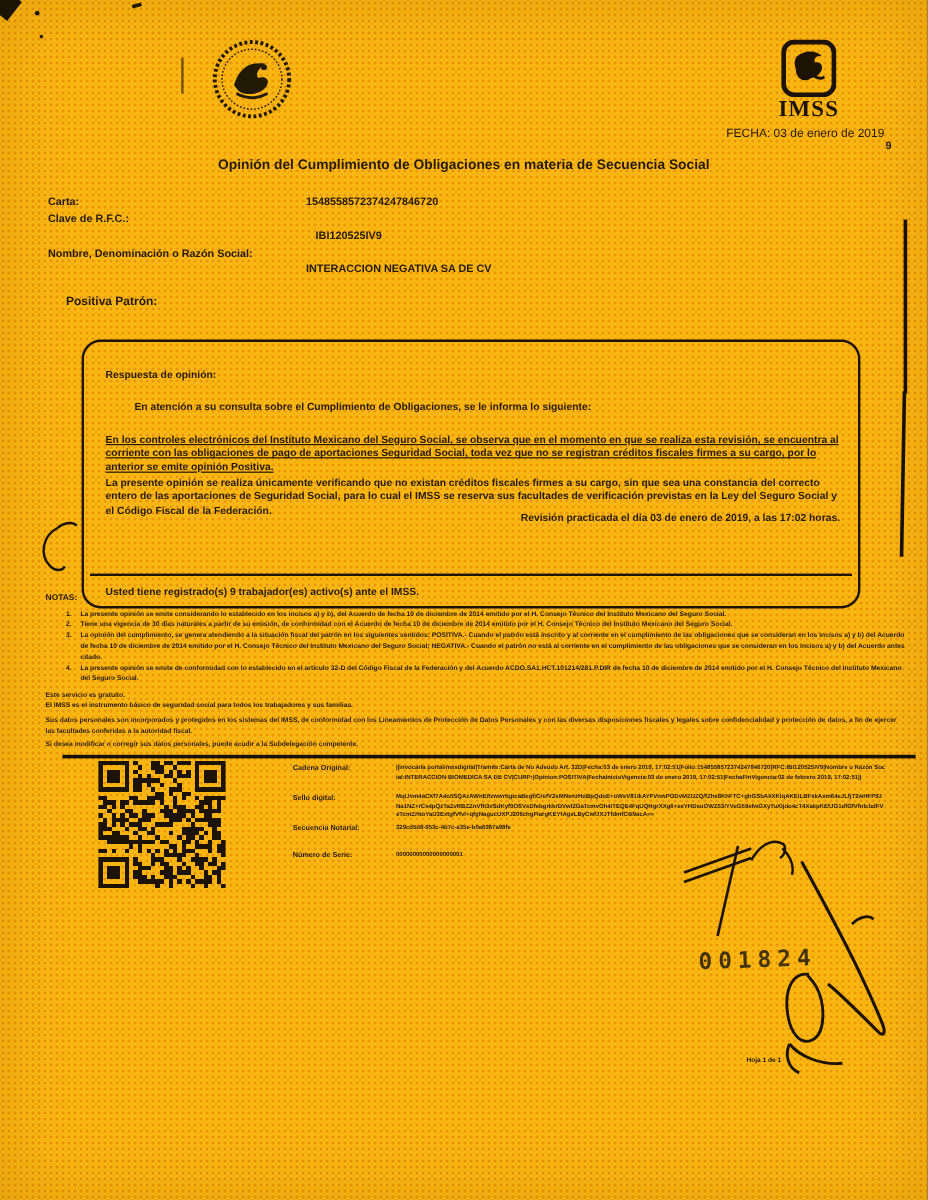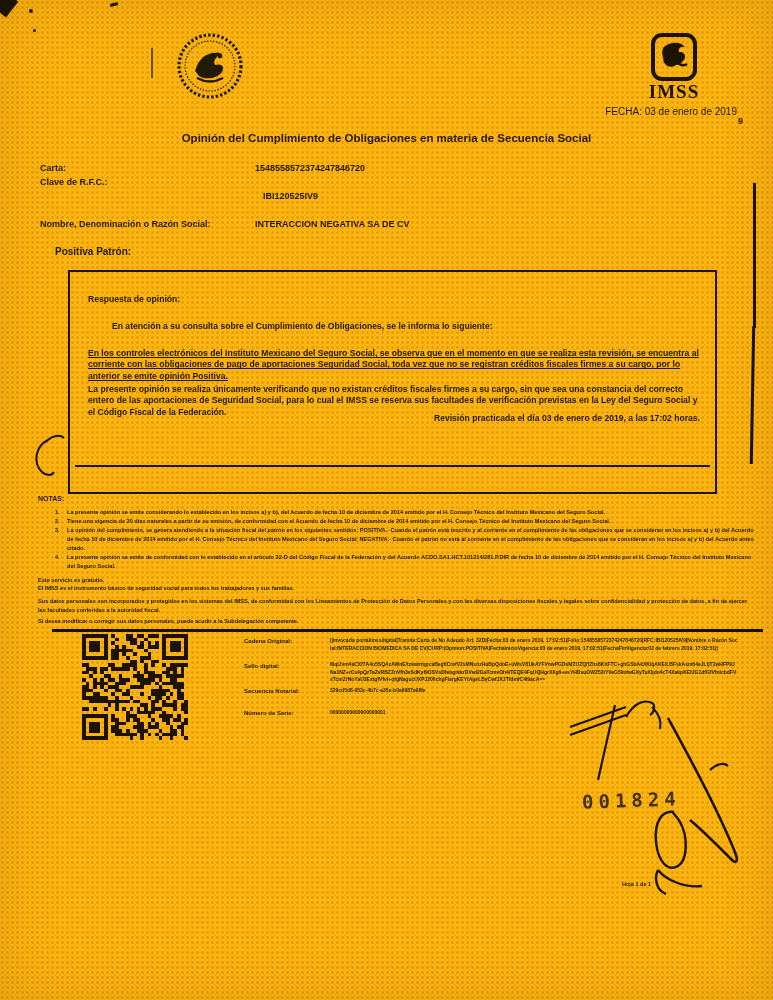--- a/index.html
+++ b/index.html
@@ -84,32 +84,33 @@
 
   <div class="abs fecha" style="left:555px;top:106px;width:182px;text-align:right;">FECHA: 03 de enero de 2019</div>
   <div class="abs pgnum" style="left:738px;top:116px;">9</div>
 
   <div class="abs title" style="left:0;top:132px;">Opinión del Cumplimiento de Obligaciones en materia de Secuencia Social</div>
 
   <div class="abs flabel" style="left:40px;top:163px;">Carta:</div>
   <div class="abs fvalue" style="left:255px;top:163px;">1548558572374247846720</div>
   <div class="abs flabel" style="left:40px;top:177px;">Clave de R.F.C.:</div>
   <div class="abs fvalue" style="left:244px;top:191px;margin-left:19px;">IBI120525IV9</div>
-  <div class="abs flabel" style="left:40px;top:219px;">Nombre, Denominación o Razón Social:</div>
+  <div class="abs flabel" style="left:40px;top:206px;">Nombre, Denominación o Razón Social:</div>
   <div class="abs fvalue" style="left:255px;top:219px;">INTERACCION NEGATIVA SA DE CV</div>
 
   <div class="abs salut" style="left:55px;top:246px;">Positiva Patrón:</div>
 
-  <div class="abs obox" style="left:68px;top:270px;width:645px;height:220px;">
+  <div class="abs obox" style="left:68px;top:283px;width:645px;height:220px;border-radius:16px;">
     <p class="abs btxt bold" style="left:18px;top:22px;">Respuesta de opinión:</p>
     <p class="abs btxt" style="left:18px;top:49px;width:610px;padding-left:24px;">En atención a su consulta sobre el Cumplimiento de Obligaciones, se le informa lo siguiente:</p>
     <p class="abs btxt" style="left:18px;top:76px;width:612px;text-decoration:underline;">En los controles electrónicos del Instituto Mexicano del Seguro Social, se observa que en el momento en que se realiza esta revisión, se encuentra al corriente con las obligaciones de pago de aportaciones Seguridad Social, toda vez que no se registran créditos fiscales firmes a su cargo, por lo anterior se emite opinión Positiva.</p>
     <p class="abs btxt" style="left:18px;top:93px;width:612px;padding-top:19px;">La presente opinión se realiza únicamente verificando que no existan créditos fiscales firmes a su cargo, sin que sea una constancia del correcto entero de las aportaciones de Seguridad Social, para lo cual el IMSS se reserva sus facultades de verificación previstas en la Ley del Seguro Social y el Código Fiscal de la Federación.</p>
     <p class="abs btxt bold" style="left:18px;top:141px;width:612px;text-align:right;">Revisión practicada el día 03 de enero de 2019, a las 17:02 horas.</p>
     <div class="abs sepline" style="left:5px;top:193px;width:635px;"></div>
+    <p class="abs btxt bold" style="left:18px;top:203px;width:612px;">Usted tiene registrado(s) 9 trabajador(es) activo(s) ante el IMSS.</p>
   </div>
 
   <svg class="abs" style="left:30px;top:434px;" width="40" height="50" viewBox="0 0 40 50">
     <path class="ink" d="M34 4 C 30 0, 22 2, 18 6 M18 6 C 6 12, 2 28, 12 38 C 16 42, 22 42, 24 38" stroke-width="2"></path>
   </svg>
 
   <div class="abs notas-label" style="left:38px;top:495px;">NOTAS:</div>
   <div class="abs" style="left:55px;top:508px;width:705px;">
     <div class="note"><span class="n">1.</span><span class="t">La presente opinión se emite considerando lo establecido en los incisos a) y b), del Acuerdo de fecha 10 de diciembre de 2014 emitido por el H. Consejo Técnico del Instituto Mexicano del Seguro Social.</span></div>
     <div class="note"><span class="n">2.</span><span class="t">Tiene una vigencia de 30 días naturales a partir de su emisión, de conformidad con el Acuerdo de fecha 10 de diciembre de 2014 emitido por el H. Consejo Técnico del Instituto Mexicano del Seguro Social.</span></div>

